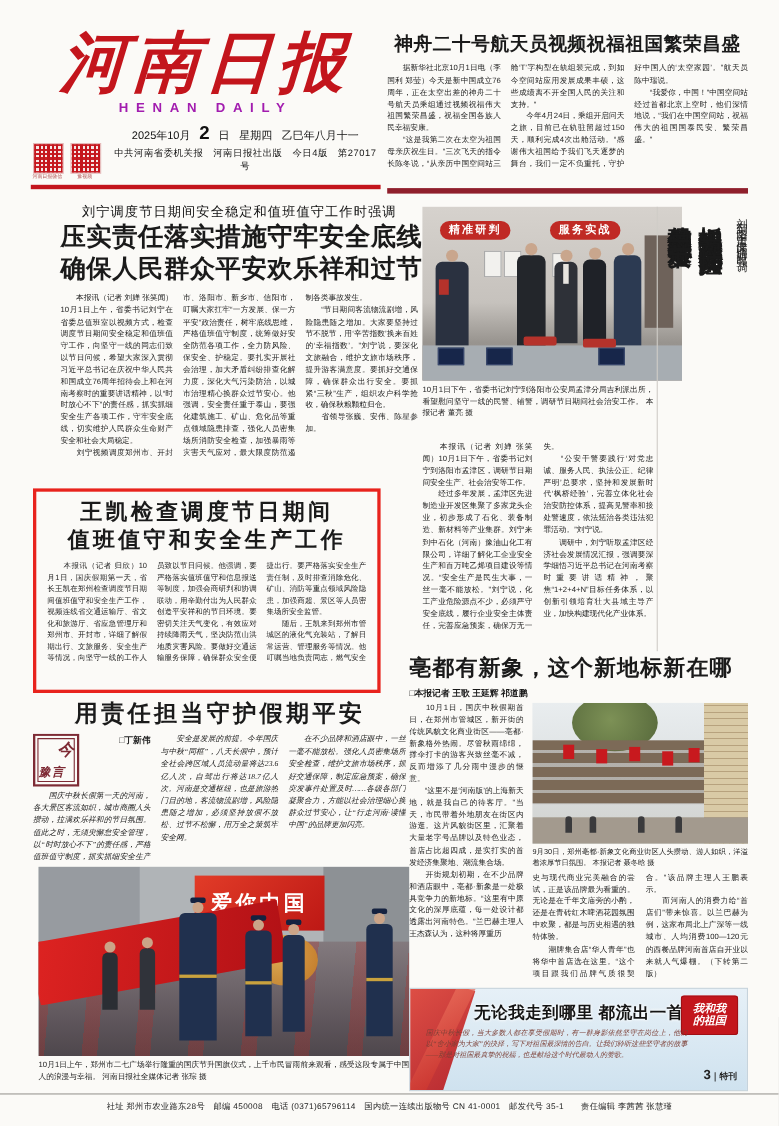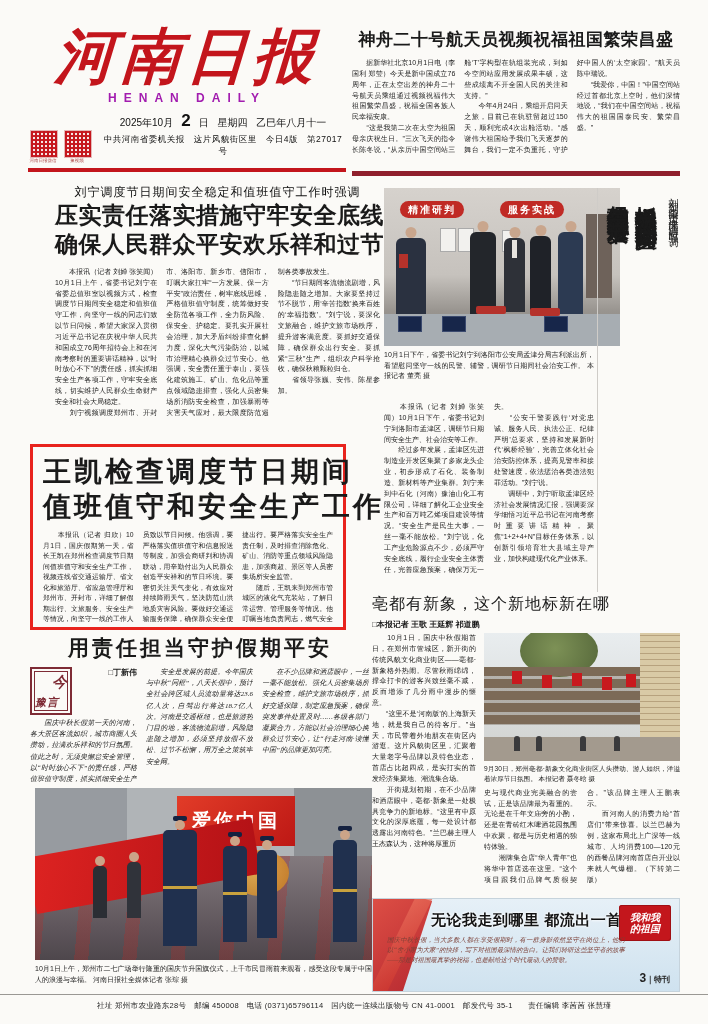--- a/index.html
+++ b/index.html
@@ -63,21 +63,21 @@
 
   
   #divider-v1{left:597px;top:188px;width:1px;height:404px;background:#cfccc8;}
   #vertical-block{left:602px;top:188px;width:78px;height:410px;writing-mode:vertical-rl;}
   .v-kicker{font-size:10px;letter-spacing:3px;color:#222;margin-left:9px;margin-top:2px;}
   .v-line{font-size:22px;font-weight:900;letter-spacing:1px;line-height:1;margin-left:6px;}
 
   
   #wangkai{left:30px;top:444px;width:316px;height:186px;border:3px solid #e8231d;
            box-sizing:border-box;padding:7px 10px 6px;background:#fbfaf7;}
-  .wk-h{font-size:28px;font-weight:900;text-align:center;letter-spacing:3px;line-height:1.25;white-space:nowrap;}
+  .wk-h{font-size:20px;font-weight:900;text-align:center;letter-spacing:3px;line-height:1.25;white-space:nowrap;}
   #wangkai .bodytxt{margin-top:6px;height:104px;font-size:6.8px;}
 
   
   #yuyan{left:30px;top:634px;width:340px;height:150px;}
   .yy-h{font-size:21px;font-weight:900;text-align:center;letter-spacing:3px;white-space:nowrap;}
   .yy-row{display:flex;gap:9px;margin-top:5px;}
   .yy-col{width:107px;font-family:"Liberation Serif",serif;font-style:italic;
           font-size:7px;line-height:1.6;color:#222;overflow:hidden;height:116px;}
   .yy-head{display:flex;justify-content:space-between;align-items:flex-start;margin-bottom:3px;}
   .emblem{width:38px;height:44px;border:2px solid #7e2b35;position:relative;background:#fbfaf7;
@@ -106,21 +106,21 @@
            clip-path:polygon(0 42%,96% 0,100% 58%,6% 100%);}
   .guard{position:absolute;background:#20304e;border-radius:5px 5px 0 0;}
   .guard .head{position:absolute;top:-10px;left:50%;transform:translateX(-50%);
                width:10px;height:10px;border-radius:50%;background:#cba488;}
   .guard .cap{position:absolute;top:-14px;left:50%;transform:translateX(-50%);
               width:14px;height:5px;border-radius:2px;background:#152240;}
   .guard .belt{position:absolute;left:0;top:48%;width:100%;height:3px;background:#c9a23e;}
 
   
   #baodu{left:372px;top:594px;width:308px;height:318px;}
-  .bd-h{font-size:16px;font-weight:400;letter-spacing:1px;white-space:nowrap;}
+  .bd-h{font-size:20px;font-weight:700;letter-spacing:1px;white-space:nowrap;}
   .bd-byline{font-size:8px;font-weight:bold;margin:4px 0 3px;}
   .bd-row{display:flex;gap:8px;}
   .bd-left{width:104px;height:276px;overflow:hidden;}
   .bd-right{width:196px;}
   .p2{position:relative;width:196px;height:128px;overflow:hidden;
       background:linear-gradient(180deg,#e9edef 0%,#dfe3e4 40%,#cfd0cd 100%);}
   .p2 .tree{position:absolute;left:36px;top:-8px;width:78px;height:52px;border-radius:50%;
             background:radial-gradient(circle at 45% 45%,#7d9156,#55673a);}
   .p2 .bmain{position:absolute;left:0;top:34px;width:156px;height:58px;
              background:repeating-linear-gradient(180deg,#7c6a57 0 9px,#64544359 9px 12px);}
@@ -168,21 +168,21 @@
     <div class="qr" style="left:2px;top:104px;"></div>
     <div class="qr" style="left:36px;top:104px;"></div>
     <div class="qr-label" style="left:-2px;top:132px;">河南日报微信</div>
     <div class="qr-label" style="left:32px;top:132px;">豫视频</div>
     <div class="mast-meta">
       <div class="mast-date">
         <span>2025年10月</span><span class="day">2</span><span>日</span>
         <span>星期四</span>
         <span>乙巳年八月十一</span>
       </div>
-      <div class="mast-info">中共河南省委机关报　这片风貌街区里　今日4版　第27017号</div>
+      <div class="mast-info">中共河南省委机关报　河南日报社出版　今日4版　第27017号</div>
     </div>
     <div class="mast-rule"></div>
   </div>
 
   <div class="abs" id="main-story">
     <div class="ms-kicker">刘宁调度节日期间安全稳定和值班值守工作时强调</div>
     <div class="ms-h">压实责任落实措施守牢安全底线</div>
     <div class="ms-h">确保人民群众平安欢乐祥和过节</div>
     <div class="bodytxt cols3 just prelines">　　本报讯（记者 刘婵 张笑闻）10月1日上午，省委书记刘宁在省委总值班室以视频方式，检查调度节日期间安全稳定和值班值守工作，向坚守一线的同志们致以节日问候，希望大家深入贯彻习近平总书记在庆祝中华人民共和国成立76周年招待会上和在河南考察时的重要讲话精神，以“时时放心不下”的责任感，抓实抓细安全生产各项工作，守牢安全底线，切实维护人民群众生命财产安全和社会大局稳定。
 　　刘宁视频调度郑州市、开封市、洛阳市、新乡市、信阳市，叮嘱大家扛牢“一方发展、保一方平安”政治责任，树牢底线思维，严格值班值守制度，统筹做好安全防范各项工作，全力防风险、保安全、护稳定。要扎实开展社会治理，加大矛盾纠纷排查化解力度，深化大气污染防治，以城市治理精心换群众过节安心。他强调，安全责任重于泰山，要强化建筑施工、矿山、危化品等重点领域隐患排查，强化人员密集场所消防安全检查，加强暴雨等灾害天气应对，最大限度防范遏制各类事故发生。

